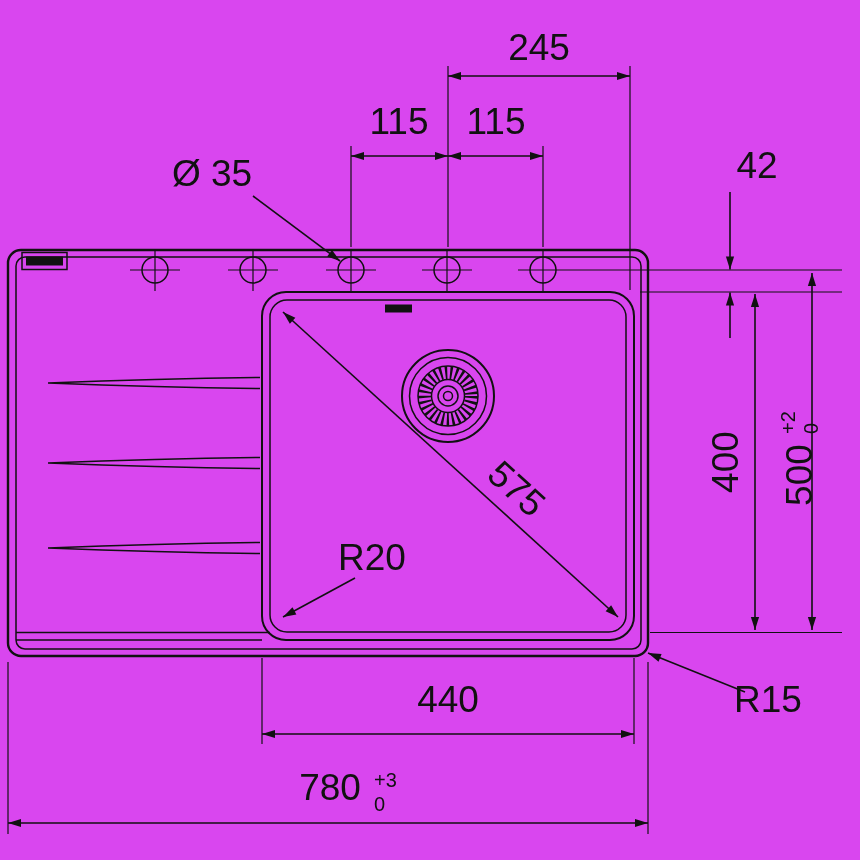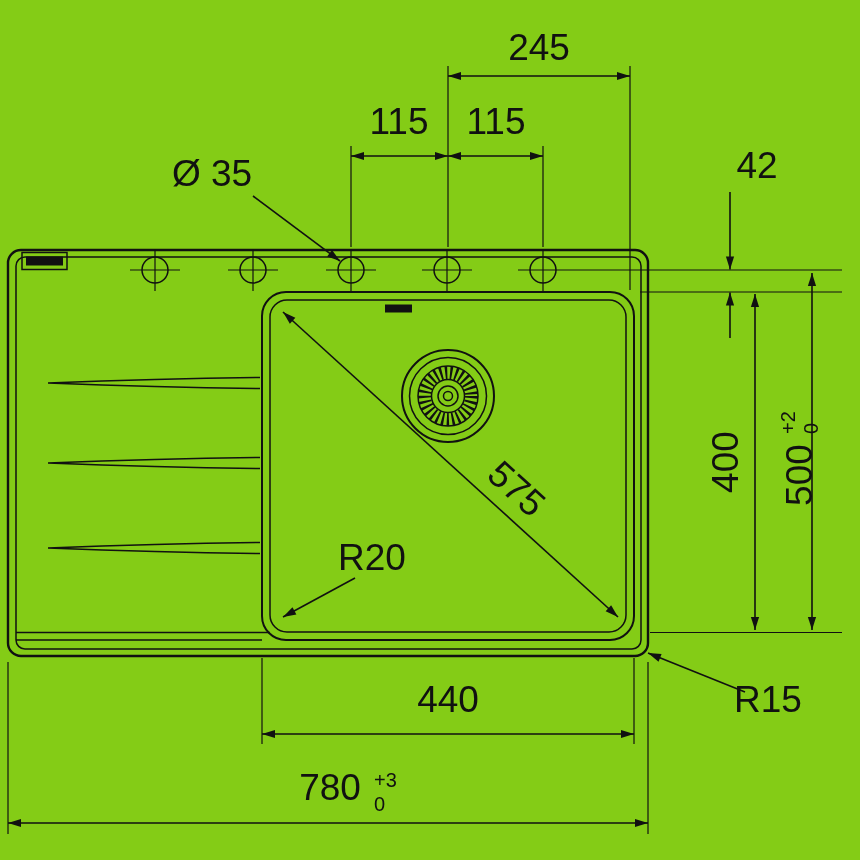--- a/index.html
+++ b/index.html
@@ -1,17 +1,17 @@
 <!DOCTYPE html>
 <html><head>
 <meta charset="utf-8">
 <style>
   html,body { margin:0; padding:0; background:#ffffff; }
   .stage {
-    position:relative; width:860px; height:860px; background:#84cc16;
+    position:relative; width:860px; height:860px; background:#d946ef;
     font-family:"Liberation Sans", sans-serif;
   }
   svg text {
     font-family:"Liberation Sans", sans-serif;
     fill:#111111;
   }
   .dtxt { font-size:37px; }
   .tol  { font-size:20px; }
   .outline { fill:none; stroke:#111111; stroke-width:2.4; }
   .mid     { fill:none; stroke:#111111; stroke-width:2.0; }

